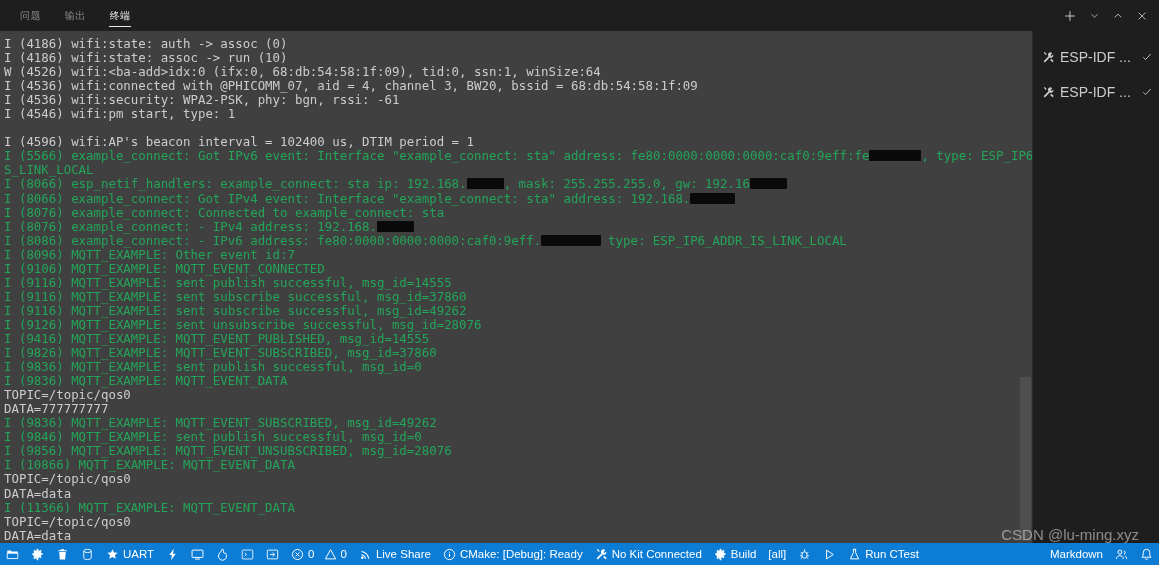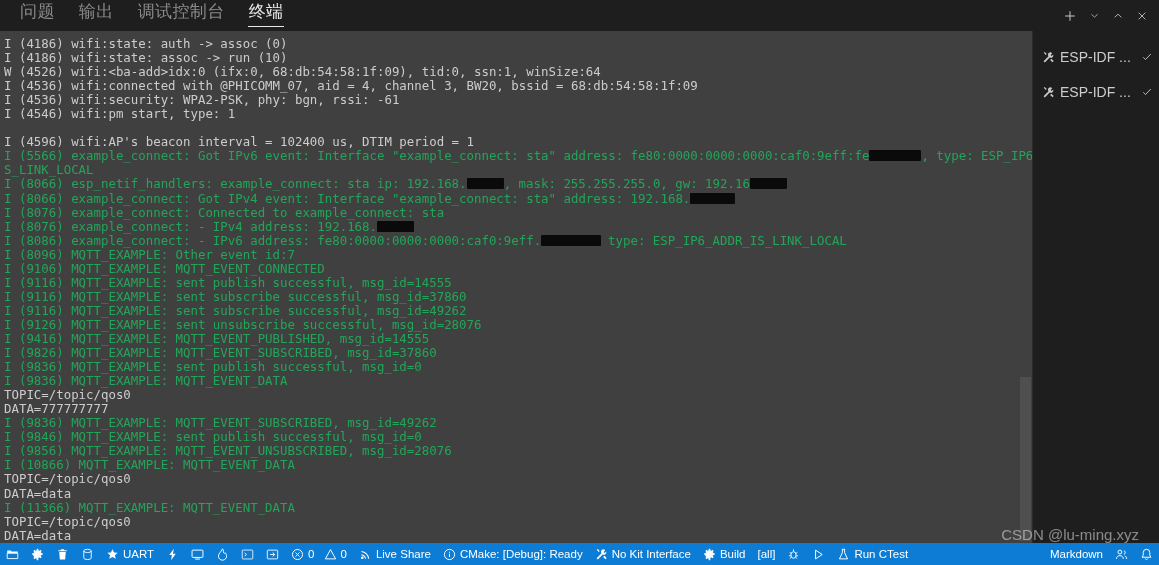--- a/index.html
+++ b/index.html
@@ -18,23 +18,23 @@
 
   
   .panel-header {
     height: 31px; min-height: 31px;
     background: #1e1e1e;
     display: flex; align-items: stretch;
     position: relative;
   }
   .tabs { display: flex; align-items: stretch; padding-left: 8px; }
   .tab {
-    display: flex; align-items: flex-start;
+    display: flex; align-items: center;
     padding: 0 12px;
-    font-size: 17px;
+    font-size: 10px;
     color: #8a8a8a;
     letter-spacing: .4px;
     position: relative;
     cursor: pointer;
     white-space: nowrap;
   }
   .tab.active { color: #e7e7e7; }
   .tab.active::after {
     content: "";
     position: absolute;
@@ -154,23 +154,20 @@
 <div class="app">
 
   <div class="panel-header">
     <div class="tabs" id="tabs">
         <div class="tab">
           <span>问题</span>
         </div>
         <div class="tab">
           <span>输出</span>
         </div>
-        <div class="tab">
-          <span>调试控制台</span>
-        </div>
         <div class="tab active">
           <span>终端</span>
         </div>
       </div>
     <div class="header-actions">
       <div class="hicon" title="new">
         <svg width="14" height="14" viewBox="0 0 16 16">
             <path d="M8 2.5v11M2.5 8h11" stroke="currentColor" stroke-width="1.1" fill="none"></path>
           </svg>
       </div>
@@ -349,21 +346,21 @@
           <span>CMake: [Debug]: Ready</span>
         </div>
         <div class="sb-item">
           <span class="sb-icon">
             <svg width="13" height="13" viewBox="0 0 16 16">
               <path d="M10.2 1.6a3 3 0 0 0-2.2 4.9L2 12.5l1.5 1.5 6-6a3 3 0 0 0 4.3-3.6l-1.9 1.9-1.4-1.4 1.9-1.9a3 3 0 0 0-2.2-1.4z" fill="currentColor"></path>
               <path d="M2.2 2.3l2.5 2.5 1.1-1.1L3.3 1.2z" fill="currentColor"></path>
               <path d="M11.5 9.5l2.9 2.9-1.5 1.5-2.9-2.9z" fill="currentColor"></path>
             </svg>
           </span>
-          <span>No Kit Interface</span>
+          <span>No Kit Connected</span>
         </div>
         <div class="sb-item">
           <span class="sb-icon">
             <svg width="13" height="13" viewBox="0 0 16 16">
               <path d="M8 5.3A2.7 2.7 0 1 0 8 10.7 2.7 2.7 0 0 0 8 5.3zm0 1.4a1.3 1.3 0 1 1 0 2.6 1.3 1.3 0 0 1 0-2.6z" fill="currentColor"></path>
               <path d="M7.1 1h1.8l.25 1.7 1.3.55L11.8 2.3l1.3 1.3-0.95 1.35.55 1.3L14.4 6.5v1.8l-1.7.25-.55 1.3.95 1.35-1.3 1.3-1.35-.95-1.3.55L8.9 15H7.1l-.25-1.7-1.3-.55-1.35.95-1.3-1.3.95-1.35-.55-1.3L1.6 8.3V6.5l1.7-.25.55-1.3L2.9 3.6l1.3-1.3 1.35.95 1.3-.55z" fill="currentColor" opacity=".95"></path>
             </svg>
           </span>
           <span>Build</span>
         </div>

